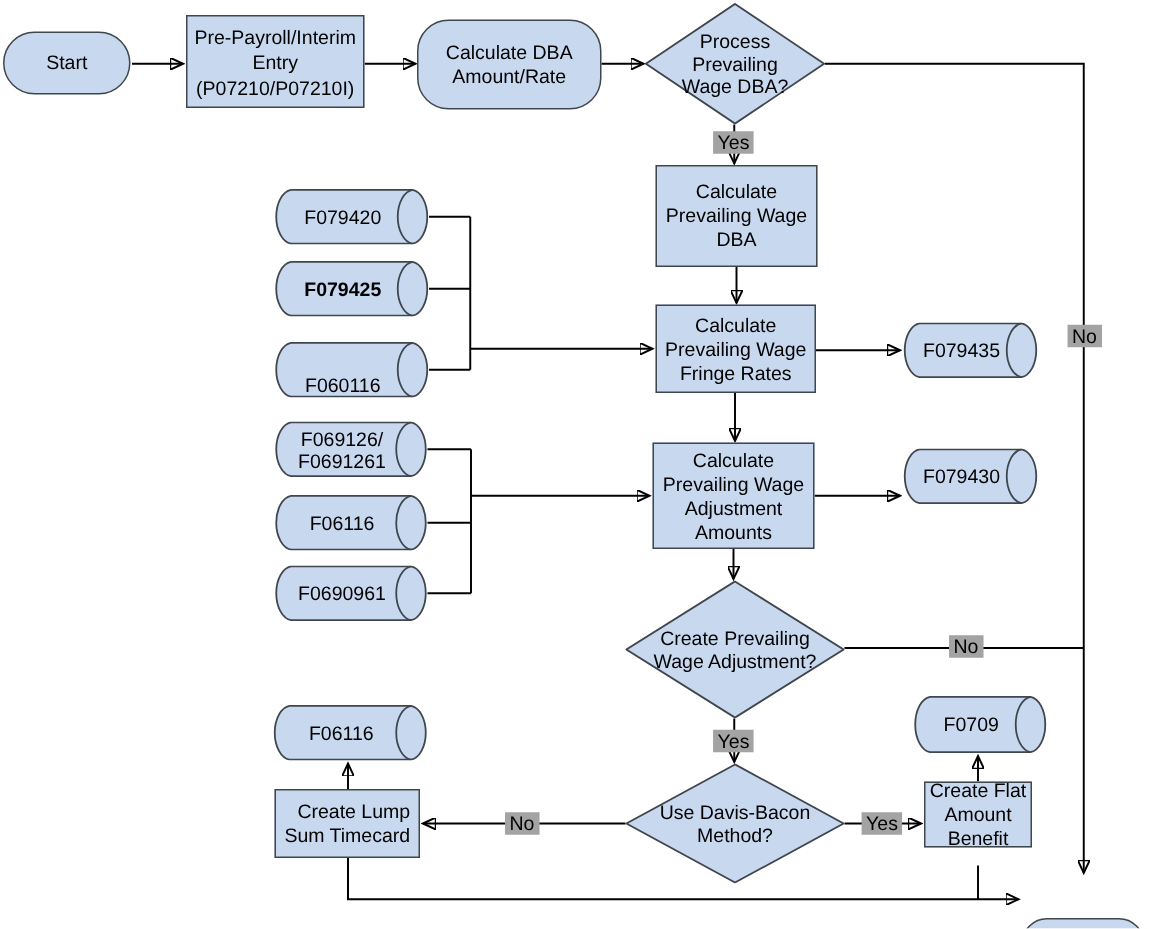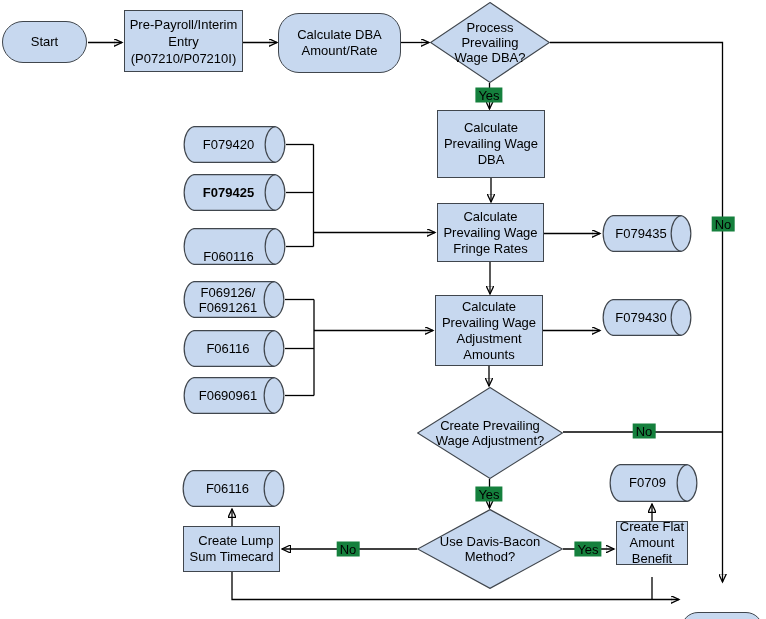--- a/index.html
+++ b/index.html
@@ -12,21 +12,21 @@
   .node{position:absolute;display:flex;align-items:center;justify-content:center;
         text-align:center;font-size:13px;line-height:16px;}
   .rect{background:var(--node_fill,#c7d8ef);border:1px solid var(--node_border,#40464d);box-sizing:border-box;}
   .stadium{background:var(--node_fill,#c7d8ef);border:1px solid var(--node_border,#40464d);box-sizing:border-box;}
   .shape-svg{position:absolute;left:0;top:0;width:100%;height:100%;}
   .shape-fill{fill:var(--node_fill,#c7d8ef);stroke:var(--node_border,#40464d);stroke-width:1.2;}
   .shape-line{fill:none;stroke:var(--node_border,#40464d);stroke-width:1.2;}
   .lbl{position:relative;white-space:pre-line;z-index:2;}
   .cyl .lbl{padding-right:12px;}
   .diamond .lbl{line-height:15px;}
-  .edge-lbl{position:absolute;transform:translate(-50%,-50%);background:#15803d;
+  .edge-lbl{position:absolute;transform:translate(-50%,-50%);background:#a3a3a3;
             padding:0 3px;font-size:13px;z-index:3;}
 </style>
 </head>
 <body>
 
 <div id="canvas">
 
   <svg id="connectors" aria-hidden="true">
     <defs>
       <marker id="arr" markerUnits="userSpaceOnUse" markerWidth="10" markerHeight="8" refX="8.5" refY="4" orient="auto">

